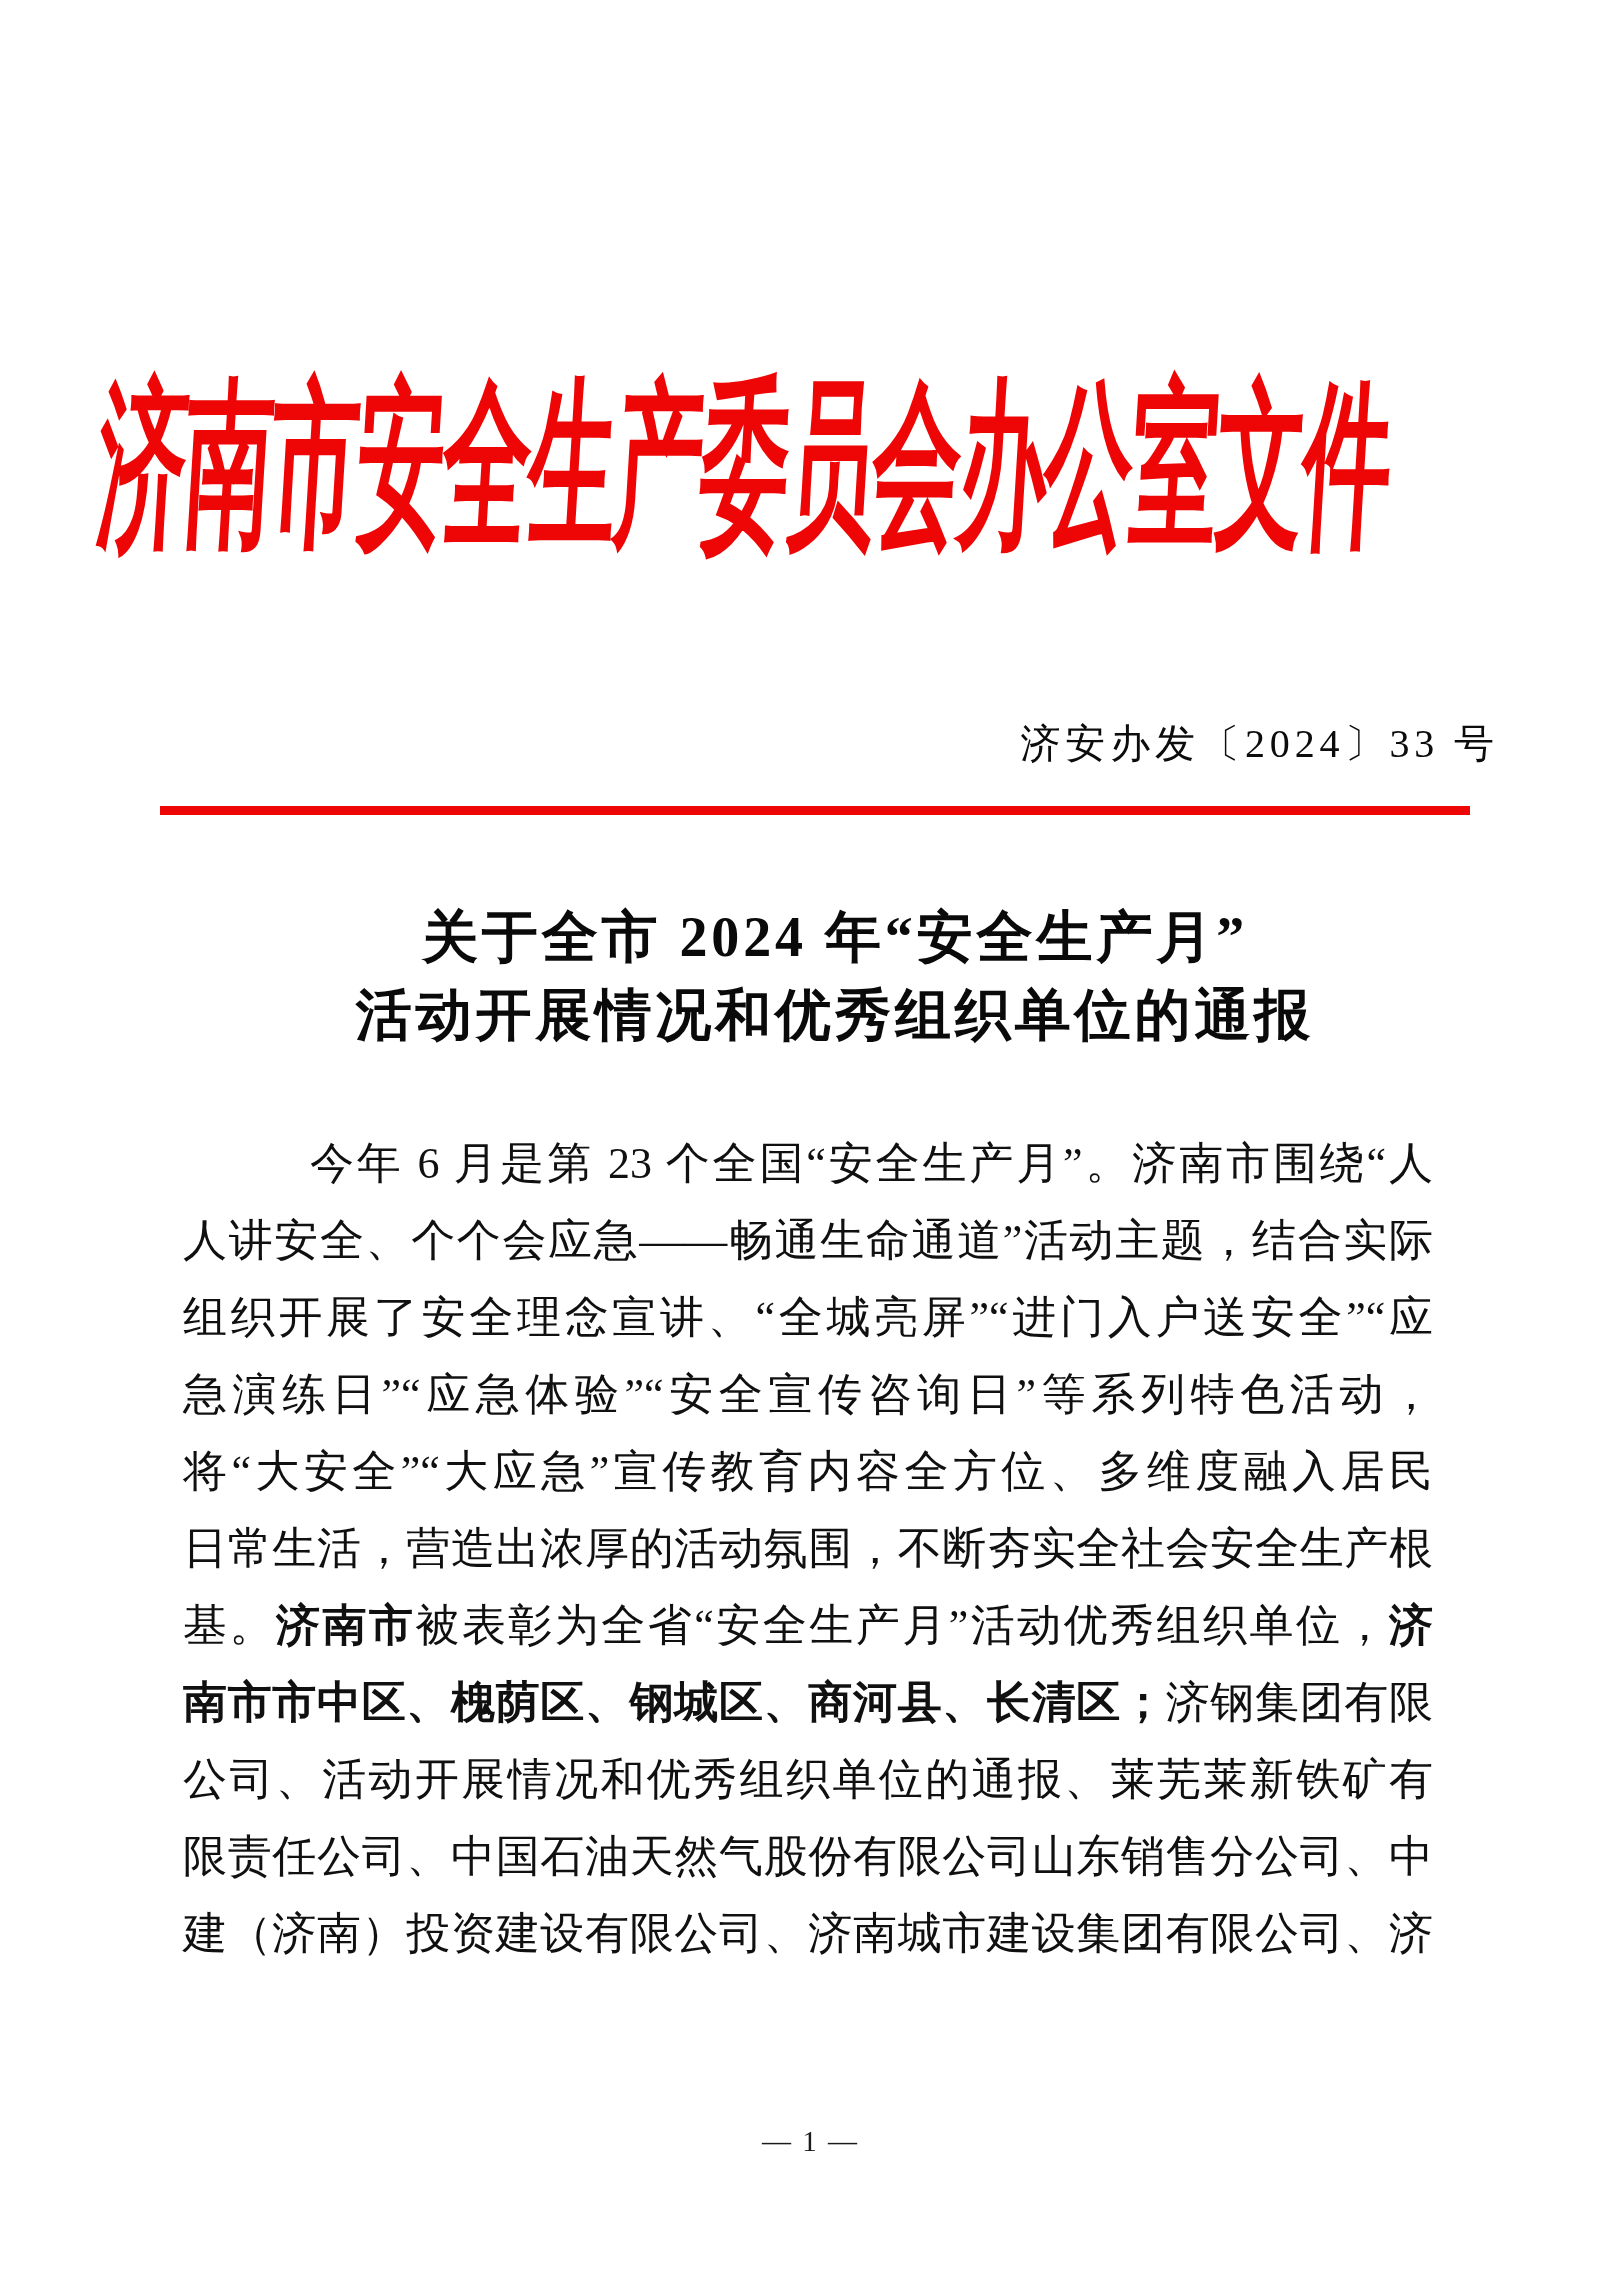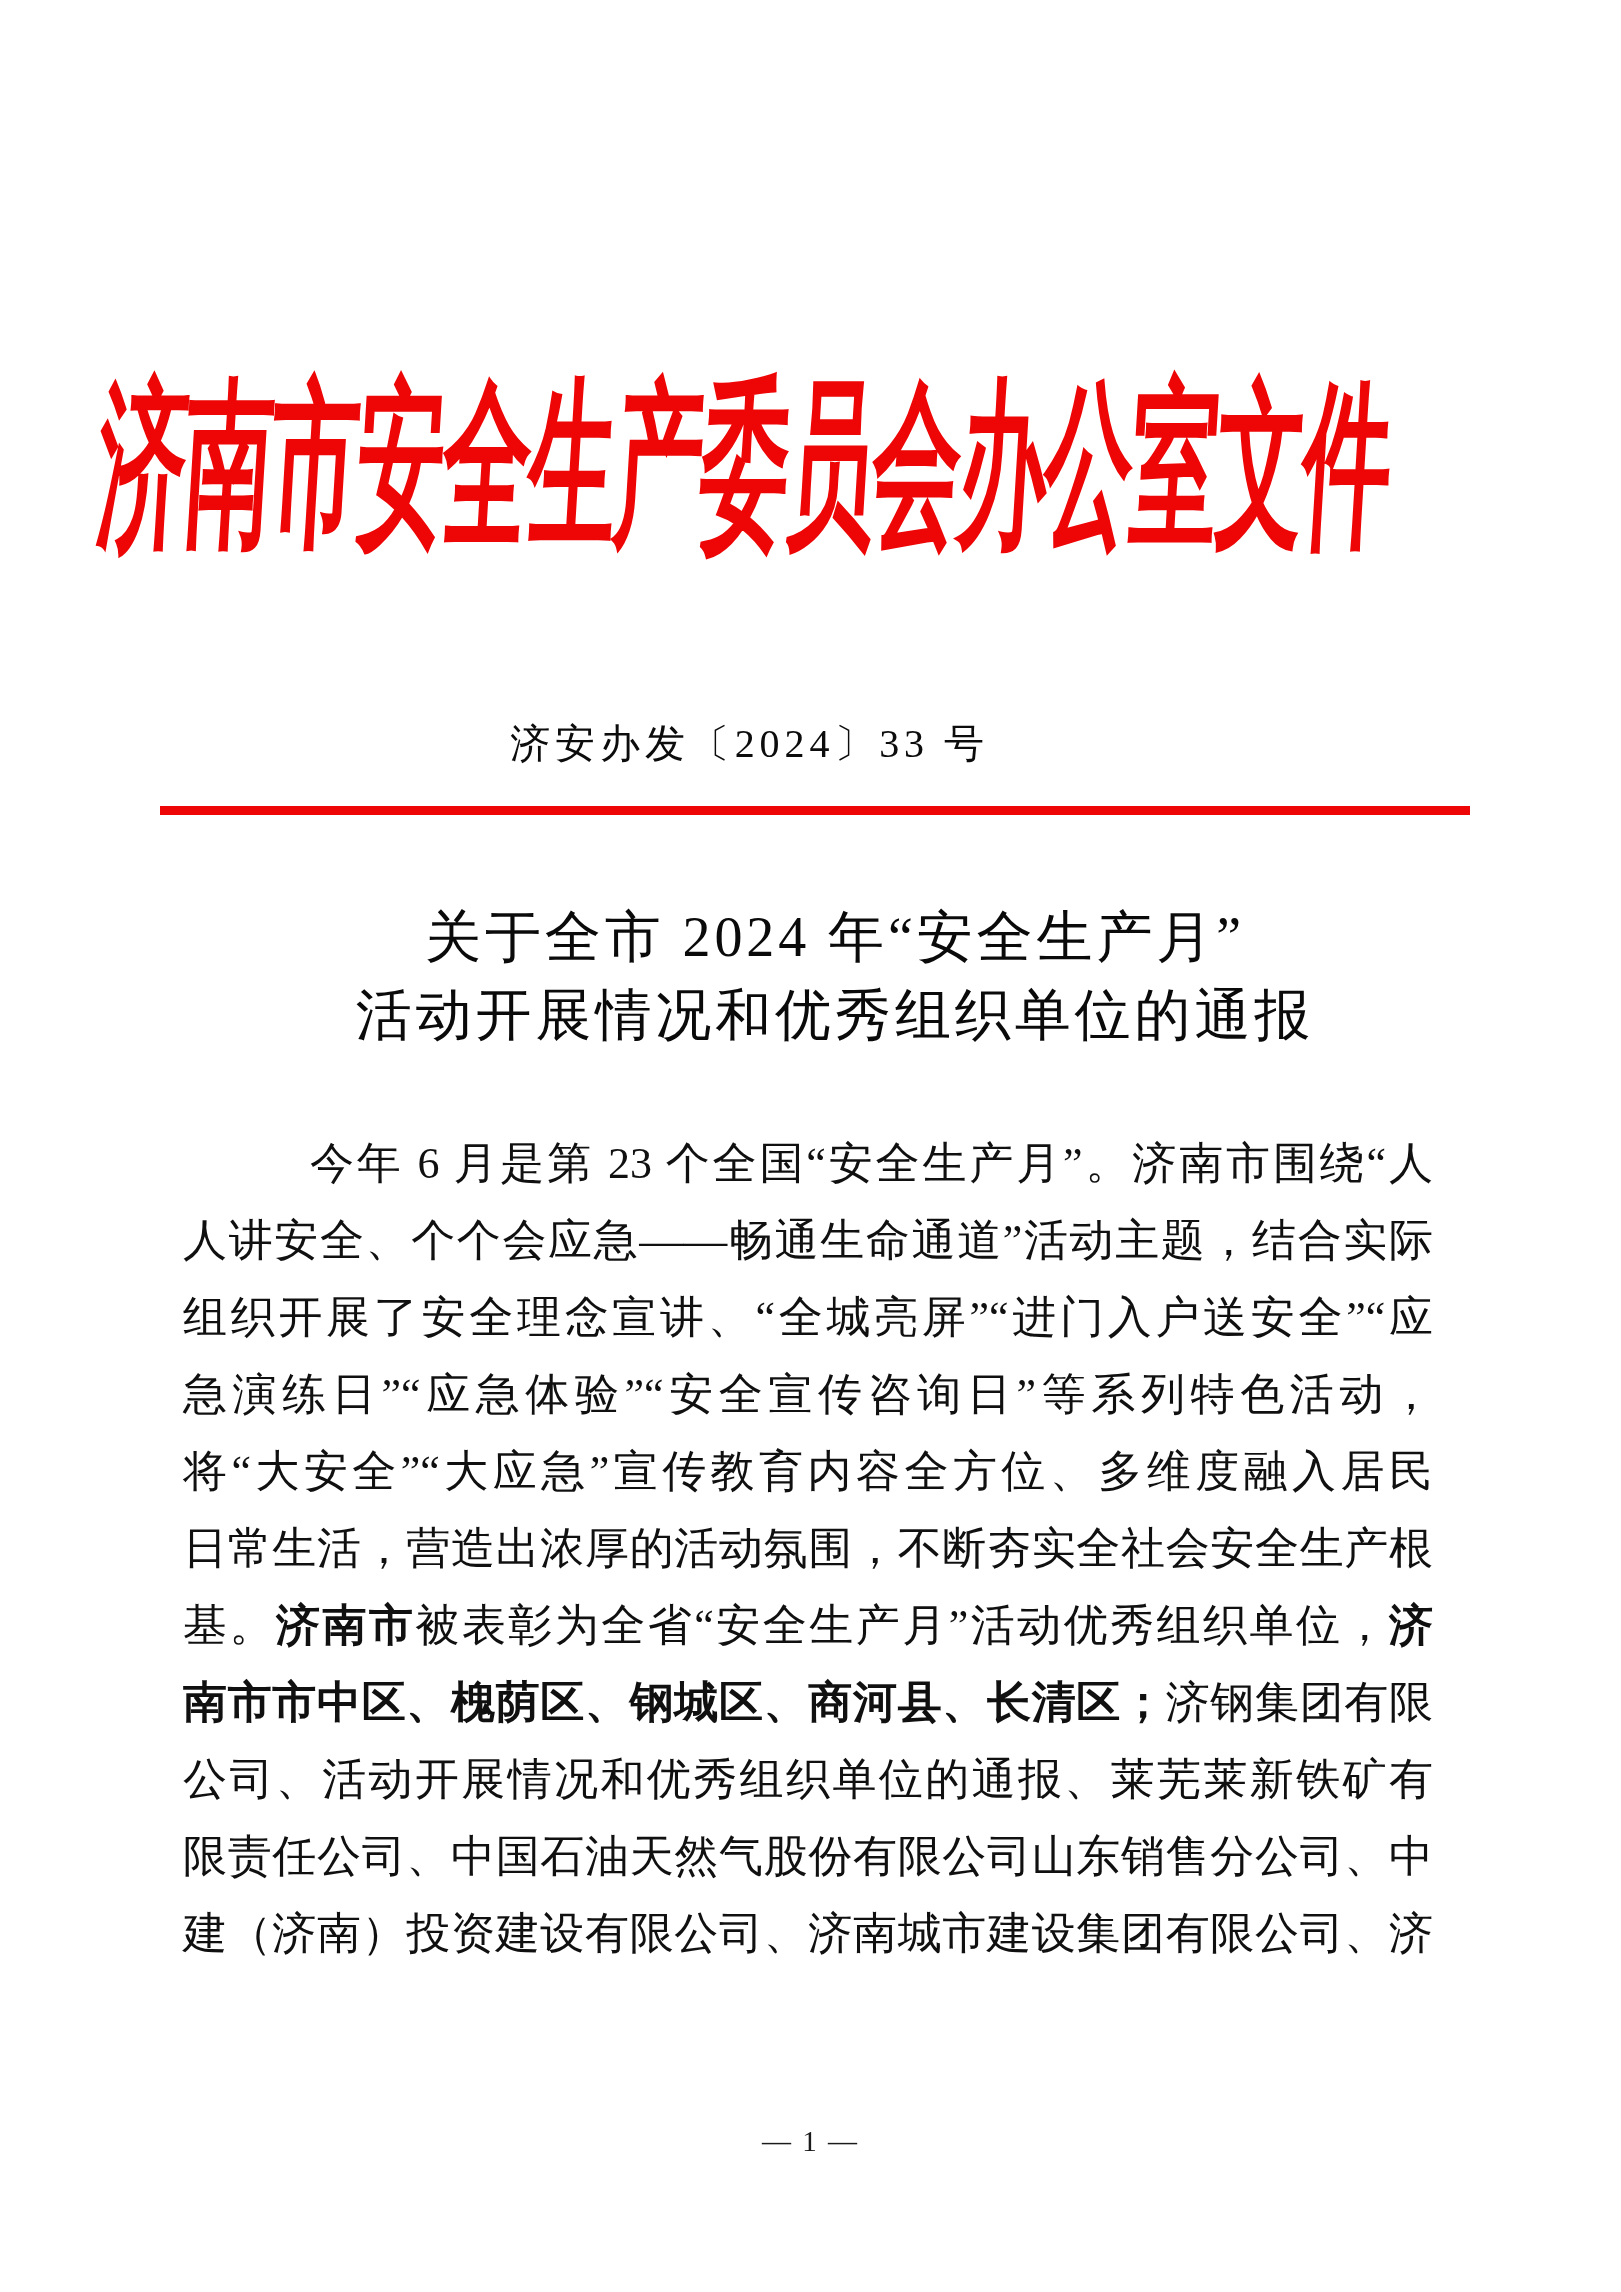--- a/index.html
+++ b/index.html
@@ -31,42 +31,42 @@
     letter-spacing: -2px;
     transform: scaleY(2.05) skewX(-7deg);
     transform-origin: center top;
   }
   
   .doc-number {
     position: absolute;
     top: 716px;
     left: 0;
     right: 122px;
-    text-align: center;
+    text-align: right;
     font-size: 40px;
     letter-spacing: 4.9px;
     color: #0c0c0c;
   }
   
   .red-rule {
     position: absolute;
     top: 806px;
     left: 160px;
     width: 1310px;
     height: 8.8px;
     background: var(--red);
   }
   
   .doc-title {
     position: absolute;
     top: 898px;
     left: 49px;
     right: 0;
     text-align: center;
-    font-weight: 400;
+    font-weight: 700;
     font-size: 56px;
     line-height: 78px;
     letter-spacing: 3.9px;
     color: #0a0a0a;
   }
   
   .body-block {
     position: absolute;
     top: 1125px;
     left: 163px;

